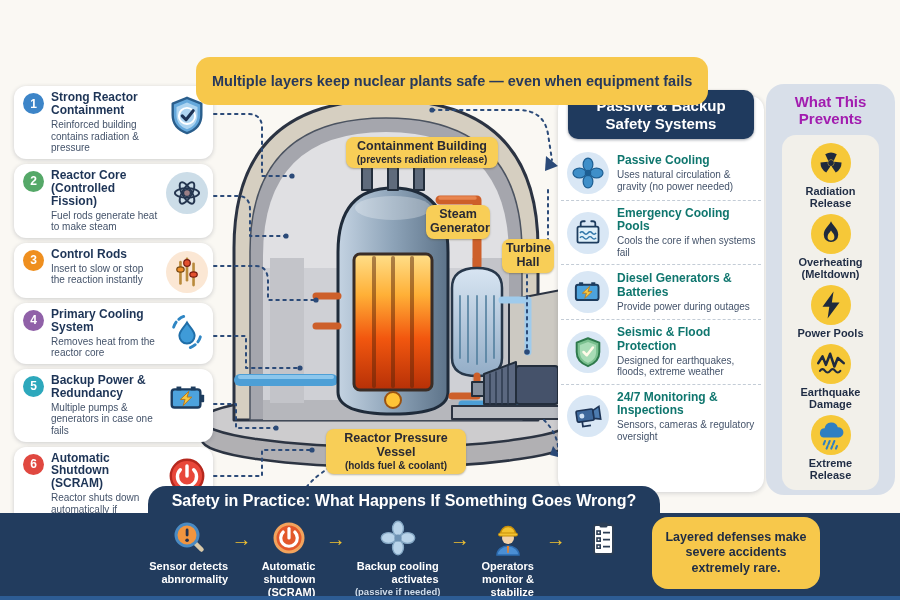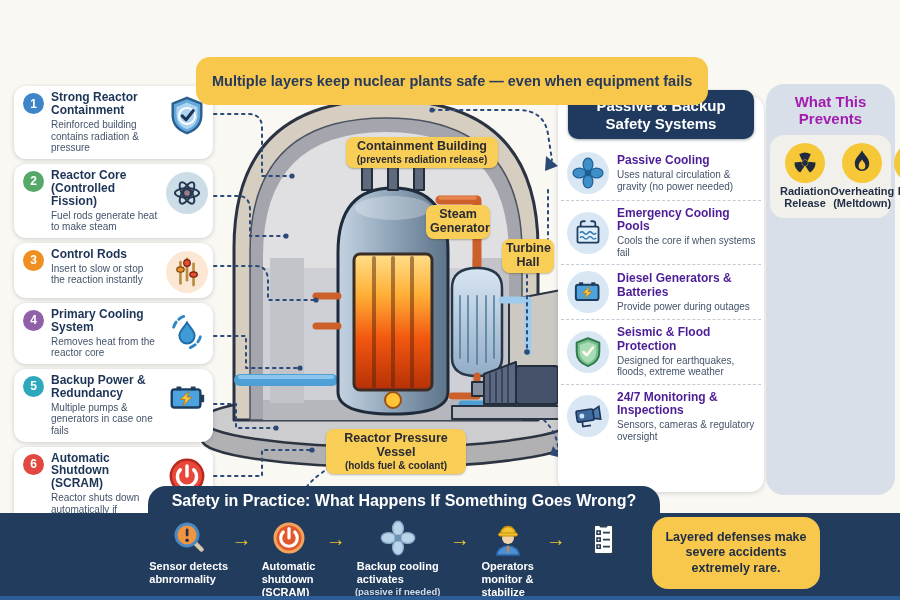--- a/index.html
+++ b/index.html
@@ -49,49 +49,49 @@
                   color:#fff; border-radius:10px; text-align:center; font-weight:bold;
                   font-size:15px; line-height:1.18; padding:7px 6px; z-index:3;
                   box-shadow:0 1px 3px rgba(20,30,50,.4); }
   .panel-items { position:absolute; left:561px; top:146px; width:200px; z-index:3; }
   .p-item { display:flex; gap:8px; align-items:center; padding:6px 4px 6px 6px;
             border-bottom:1.5px dashed #c3ccd6; }
   .p-item:last-child { border-bottom:none; }
   .p-icon { width:42px; height:42px; border-radius:50%; background:#d9e7f5; flex:none;
             display:flex; align-items:center; justify-content:center; }
   .p-text { flex:1; min-width:0; }
-  .p-title { font-size:12px; font-weight:bold; color:#4c1d95; line-height:1.1; }
+  .p-title { font-size:12px; font-weight:bold; color:#0f766e; line-height:1.1; }
   .p-desc { font-size:10px; color:#44536a; line-height:1.15; margin-top:2px; }
 
   
   .prevents { position:absolute; left:766px; top:84px; width:129px; height:411px;
               background:#d8dfe9; border-radius:18px; z-index:2; }
   .prev-header { padding:9px 6px 5px; text-align:center; font-size:15px; font-weight:bold;
                  color:#a21caf; line-height:1.15; }
-  .prev-inner { margin:2px 4px 6px; background:#f2f0ea; border-radius:14px;
-                padding:8px 10px 4px; display:flex; flex-direction:row; align-items:center; }
+  .prev-inner { margin:2px 16px 6px; background:#f2f0ea; border-radius:14px;
+                padding:8px 10px 4px; display:flex; flex-direction:column; align-items:center; }
   .h-item { display:flex; flex-direction:column; align-items:center; margin-bottom:5px; }
   .h-icon { width:40px; height:40px; border-radius:50%; background:#f6c838;
             display:flex; align-items:center; justify-content:center; }
   .h-label { margin-top:2px; font-size:11px; font-weight:bold; color:#1f2c44;
              text-align:center; line-height:1.1; }
 
   
   .band { position:absolute; left:0; right:0; top:513px; bottom:0; background:#223c5e; z-index:3; }
   .band-bump { position:absolute; left:148px; top:486px; width:512px; height:32px;
                background:#223c5e; border-radius:18px 18px 0 0; z-index:3; }
   .band-title { position:absolute; left:150px; top:492px; width:508px; text-align:center;
                 color:#fff; font-weight:bold; font-size:16px; z-index:4; }
   .steps { position:absolute; left:146px; top:518px; width:494px; display:flex;
            justify-content:space-between; z-index:4; }
   .step { display:flex; flex-direction:column; align-items:center; }
   .s1{width:92px}.s2{width:80px}.s3{width:112px}.s4{width:82px}.s5{width:80px}
   .step-icon { height:40px; display:flex; align-items:center; justify-content:center; }
   .step-label { margin-top:2px; font-size:11px; font-weight:bold; color:#fff;
-                text-align:left; line-height:1.18; white-space:pre-line; }
+                text-align:right; line-height:1.18; white-space:pre-line; }
   .step-sub { font-size:9.5px; color:#cfdcea; font-weight:bold; text-align:center; }
   .arrow { color:#f2c230; font-size:20px; font-weight:bold; margin-top:10px; }
   .callout { position:absolute; left:652px; top:517px; width:168px; height:72px;
              background:#f7c84b; border-radius:16px; display:flex; align-items:center;
              justify-content:center; text-align:center; font-weight:bold; font-size:12.5px;
              color:#1f2c44; padding:4px 10px; line-height:1.25; z-index:4; }
   .strip { position:absolute; left:0; right:0; bottom:0; height:4px; background:#2d5c94; z-index:5; }
 </style>
 </head>
 <body>

